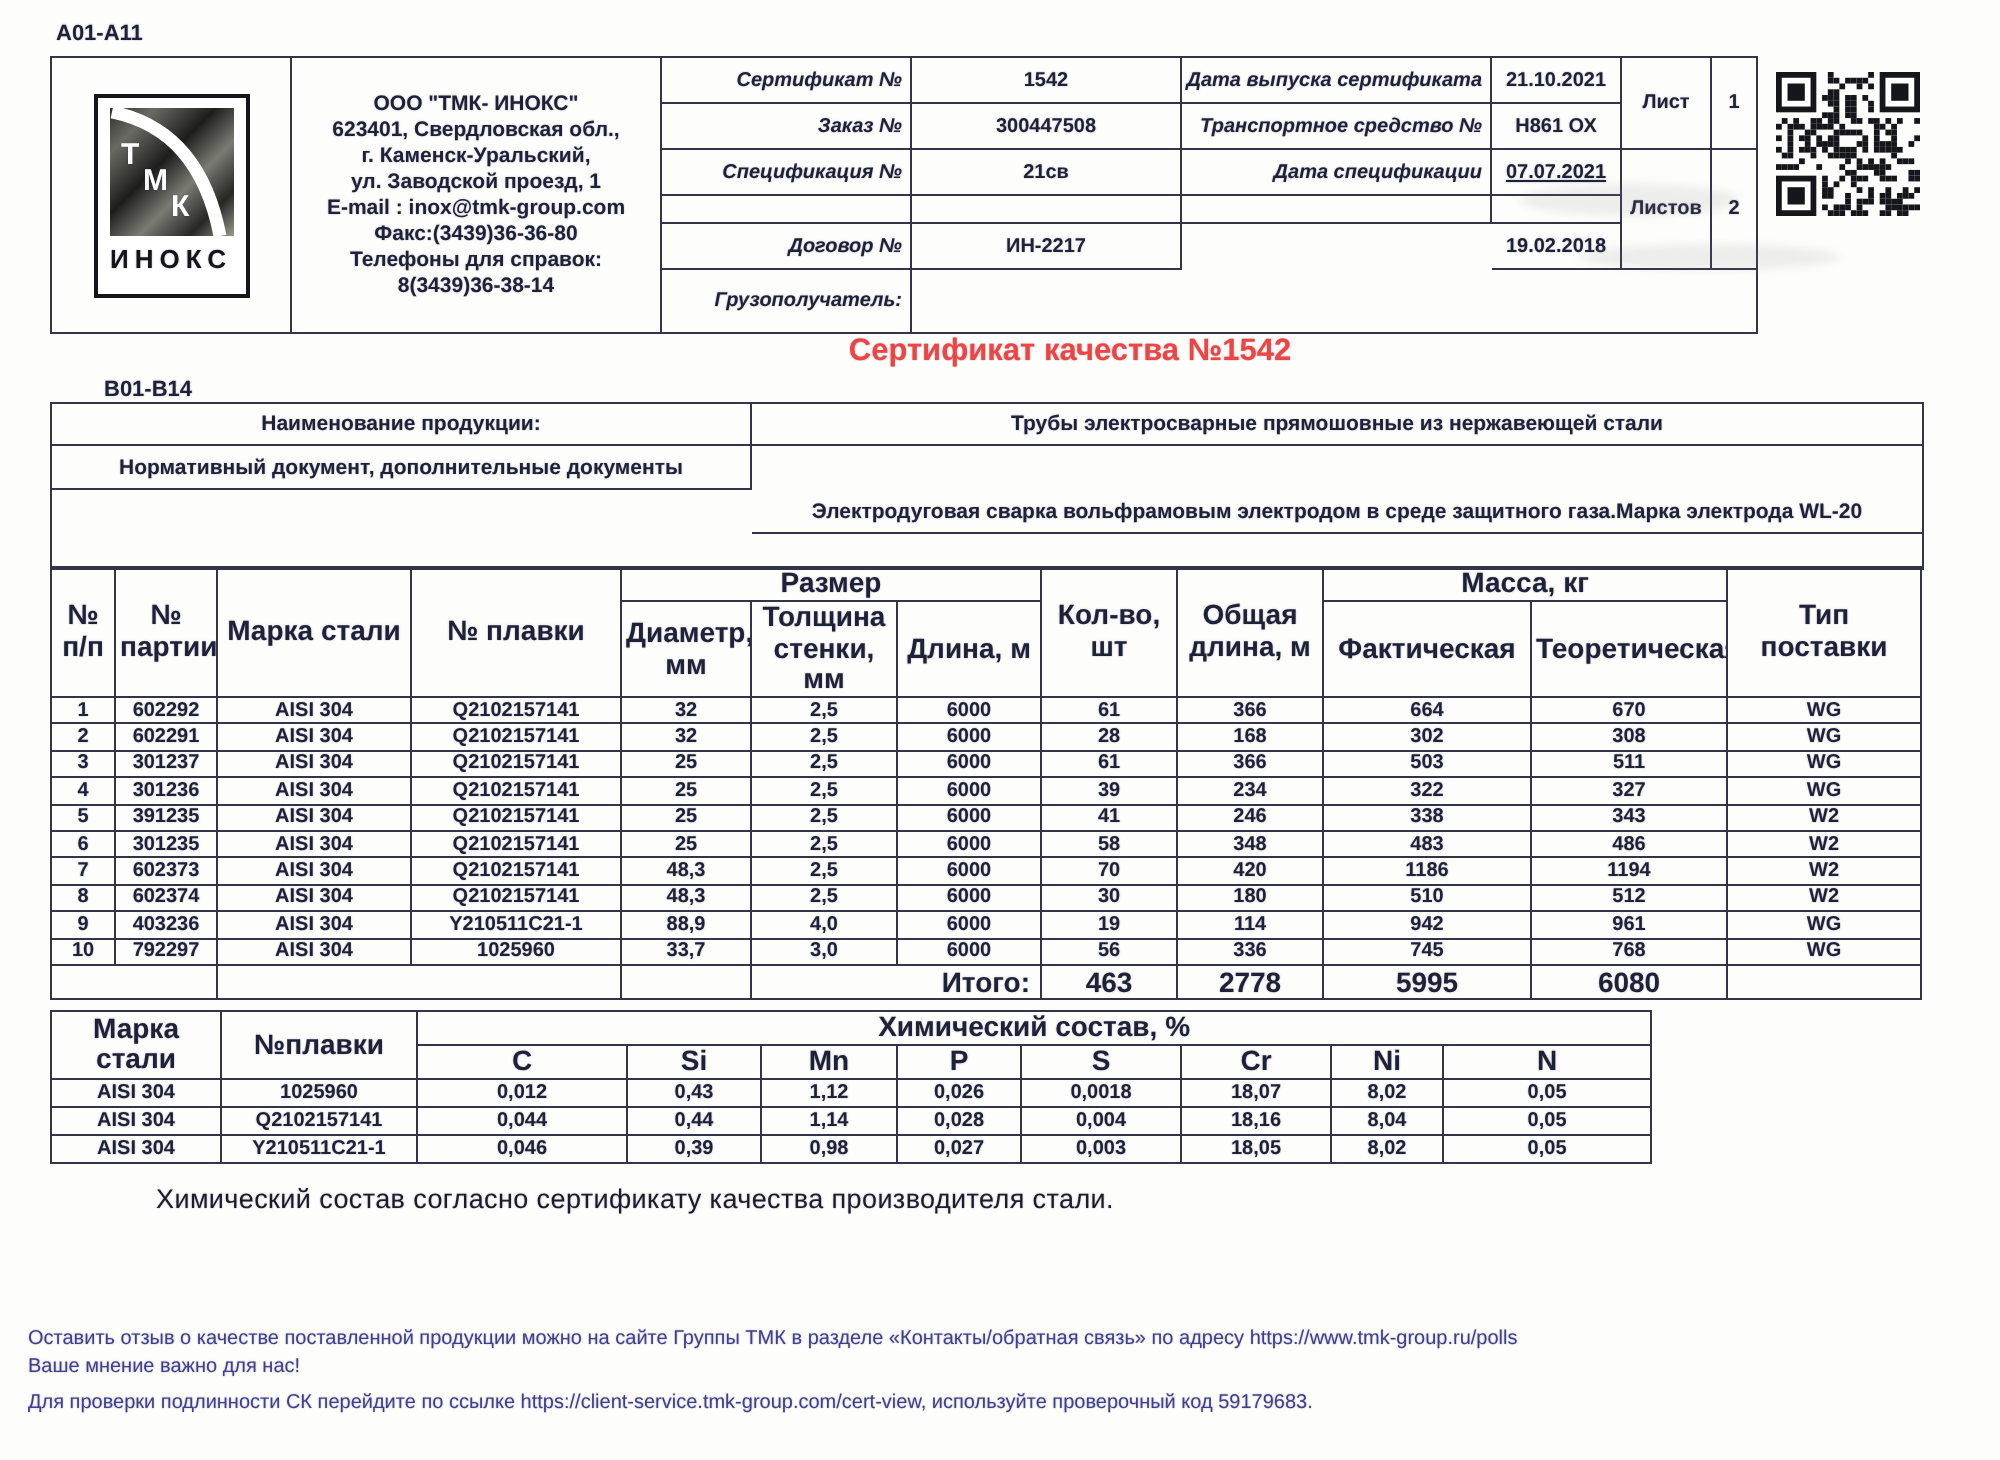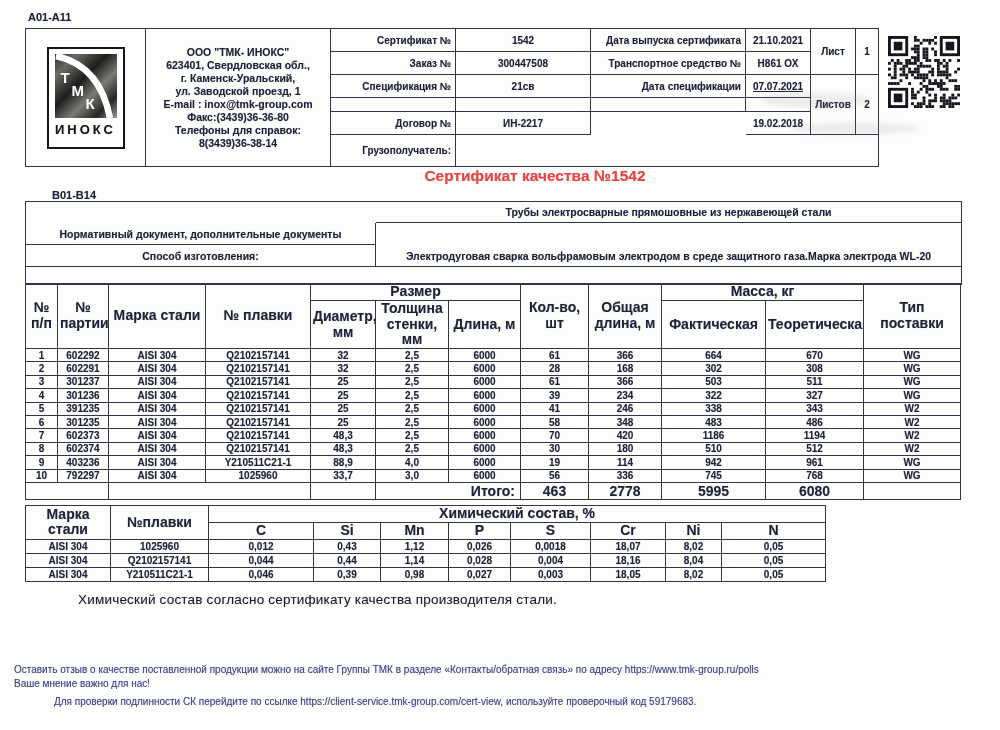--- a/index.html
+++ b/index.html
@@ -20,21 +20,21 @@
     position:absolute;left:25px;top:28px;width:852px;height:137px;
     display:grid;
     grid-template-columns:120px 185px 125px 135px 155px 65px 45px 22px;
     grid-template-rows:23px 23px 23px 14px 23px 31px;
     border:1.6px solid var(--ln);
     font-size:10px;font-weight:700;
   }
   .cell{display:flex;align-items:center;justify-content:center;overflow:hidden;}
   .br{border-right:1.5px solid var(--ln);}
   .bb{border-bottom:1.5px solid var(--ln);}
-  .lab{justify-content:flex-end;text-align:center;padding-right:4px;}
+  .lab{justify-content:flex-end;text-align:center;padding-right:4px;font-style:italic;}
   .val{justify-content:center;}
 
   
   .logo-wrap{flex-direction:column;}
   .logo-box{width:74px;height:98px;border:2px solid #15151c;background:#fff;display:flex;flex-direction:column;align-items:center;}
   .logo-img{width:62px;height:64px;margin-top:5px;position:relative;overflow:hidden;
     background:linear-gradient(135deg,#30302e 0%,#6a6a64 18%,#1d1d1c 42%,#7b7b74 62%,#262624 82%,#9a9a92 100%);}
   .logo-img svg{position:absolute;left:0;top:0;width:100%;height:100%;}
   .logo-letter{position:absolute;color:#fff;font-weight:700;font-size:15px;line-height:1;font-family:"Liberation Sans",sans-serif;}
   .lt-t{left:6px;top:16px;}
@@ -71,21 +71,21 @@
   .chem-table thead tr:first-child th{height:16px;}
   .chem-table thead tr:last-child th{height:14px;}
   .chem-table tbody td{height:13px;}
   .tright{text-align:right;padding-right:5px;}
 
   .chem-note{position:absolute;left:78px;top:592px;font-size:13.5px;font-weight:500;color:#1c1c2e;letter-spacing:.2px;}
 
   .footer-line{position:absolute;left:14px;font-size:10px;color:var(--blue);white-space:nowrap;}
   .fl1{top:664px;}
   .fl2{top:678px;}
-  .fl3{top:696px;margin-left:40px;}
+  .fl3{top:696px;}
 
   .artifact{position:absolute;background:rgba(130,130,140,.13);border-radius:50%;filter:blur(2px);}
 </style>
 </head>
 <body>
 
 <div class="corner-label fuzzy" style="left:28px;top:11px;">А01-А11</div>
 
 <div class="cert-header fuzzy">
 
@@ -359,23 +359,23 @@
     <rect x="19" y="24" width="1" height="1" fill="#15151c"></rect>
     <rect x="21" y="24" width="1" height="1" fill="#15151c"></rect>
     <rect x="22" y="24" width="1" height="1" fill="#15151c"></rect>
   </svg>
 
 <div class="doc-title fuzzy">Сертификат качества №1542</div>
 
 <div class="corner-label fuzzy" style="left:28px;top:189px;padding-left:24px;">В01-В14</div>
 
 <div class="product-table fuzzy">
+  <div class="cell br bb" style="grid-area:1/1/2/2;">Наименование продукции:</div>
   <div class="cell bb" style="grid-area:1/2/2/3;">Трубы электросварные прямошовные из нержавеющей стали</div>
   <div class="cell br bb" style="grid-area:2/1/3/2;text-align:right;">Нормативный документ, дополнительные документы</div>
-  <div class="cell br bb" style="grid-area:3/1/4/2;">Способ изготовления:</div>
   <div class="cell bb" style="grid-area:3/2/4/3;">Электродуговая сварка вольфрамовым электродом в среде защитного газа.Марка электрода WL-20</div>
   <div class="cell" style="grid-area:4/1/5/3;"></div>
 </div>
 
 <table class="parts-table fuzzy">
   <colgroup>
     <col style="width:32px">
       <col style="width:51px">
       <col style="width:97px">
       <col style="width:105px">

